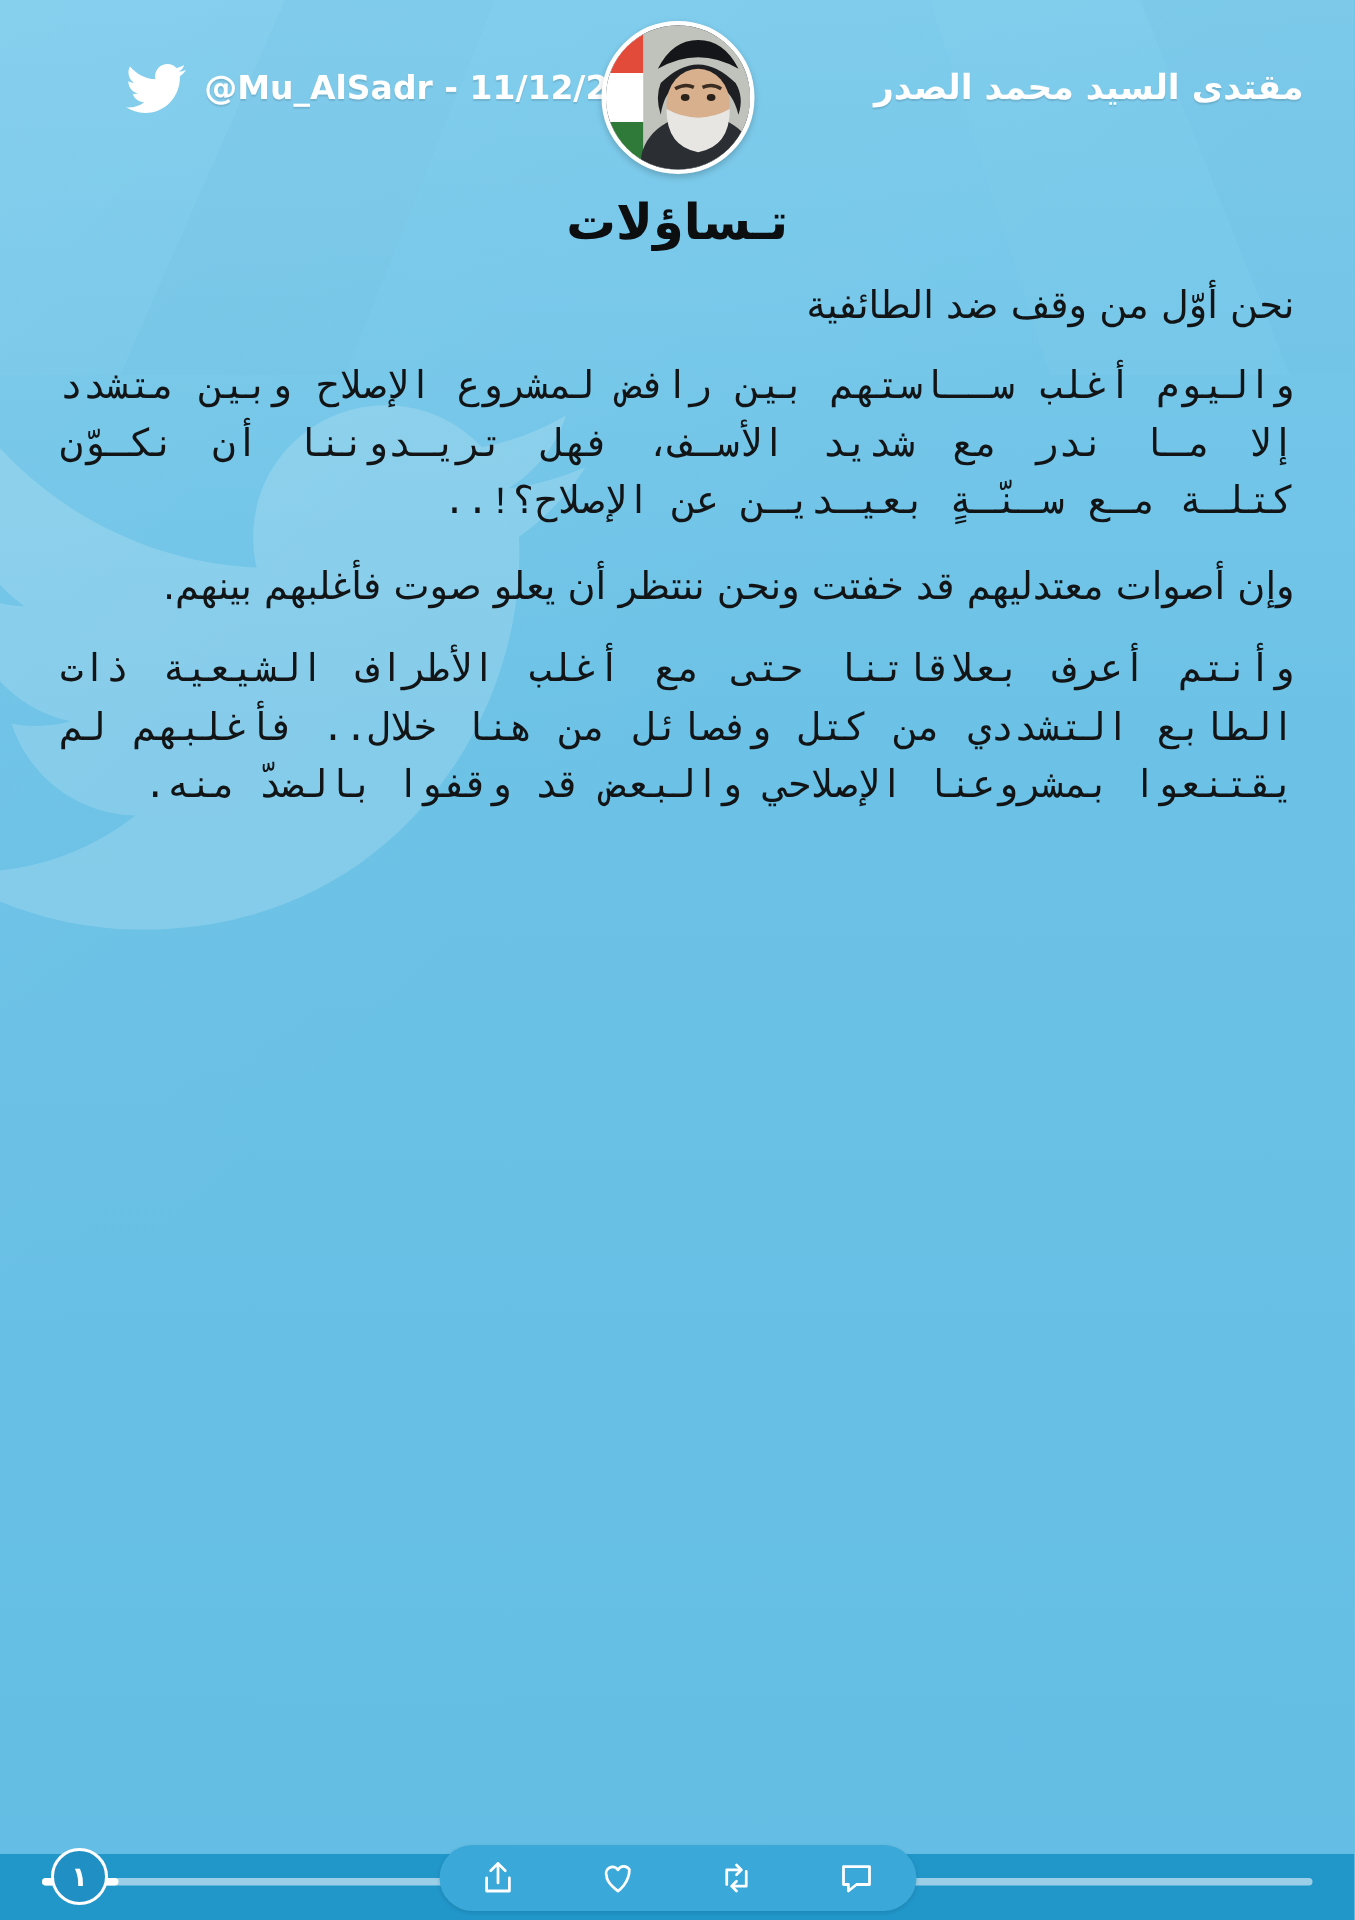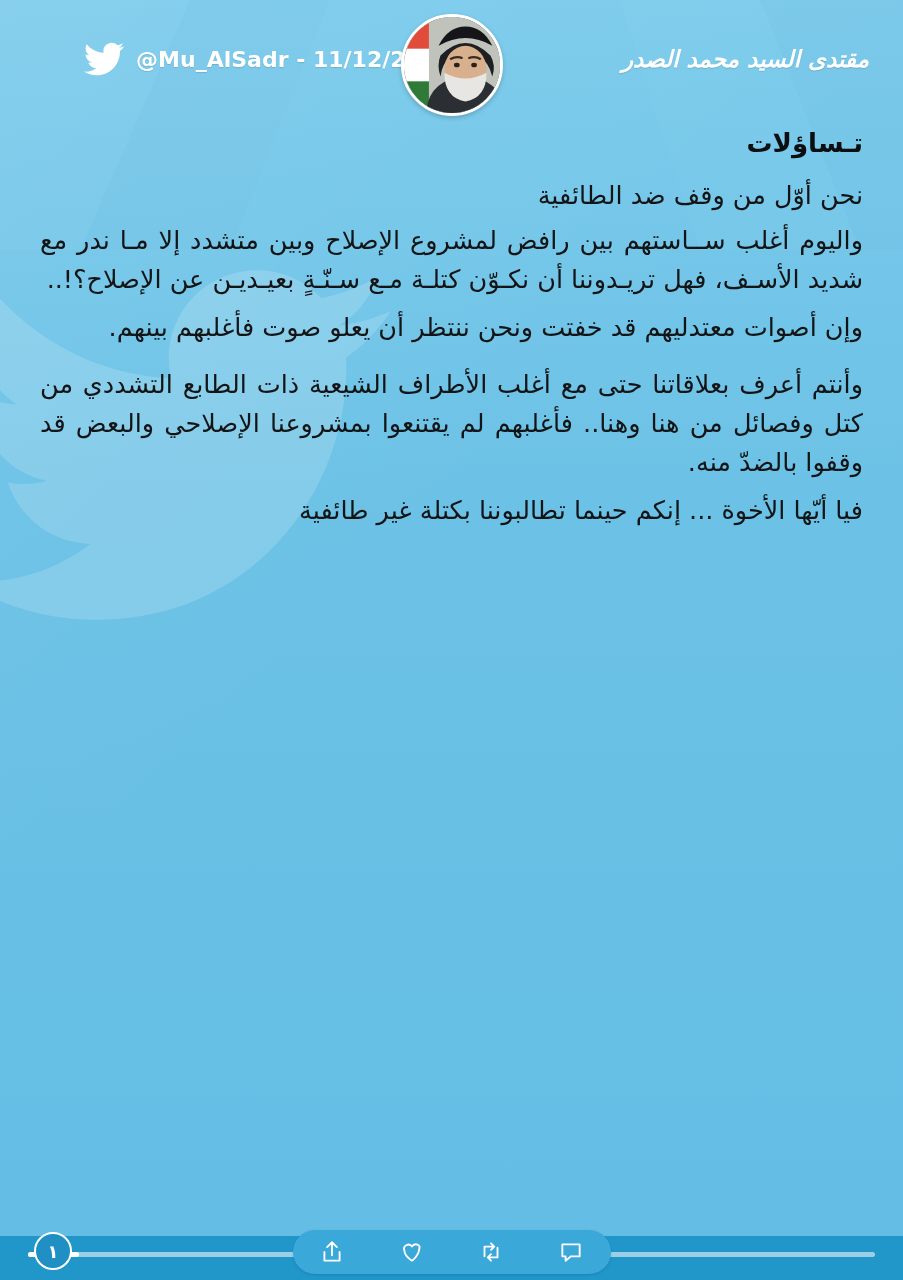--- a/index.html
+++ b/index.html
@@ -53,21 +53,20 @@
     display: flex;
     align-items: center;
     padding: 0 34px 0 34px;
     box-sizing: border-box;
   }
   .header-right {
     flex: 1;
     display: flex;
     justify-content: flex-start;
     align-items: flex-start;
-    font-style: italic;
   }
   .account-name {
     color: #ffffff;
     font-size: 23px;
     font-weight: bold;
     letter-spacing: 0;
     text-shadow: 0 1px 1px rgba(0,0,0,.12);
   }
   .header-left {
     flex: 1;
@@ -106,40 +105,40 @@
   .avatar-wrap svg { width: 100%; height: 100%; display: block; }
 
   
   .content {
     position: relative;
     padding: 4px 40px 0 40px;
     box-sizing: border-box;
     color: #111315;
   }
   .title {
-    font-size: 26px;
+    font-size: 33px;
     font-weight: bold;
     letter-spacing: 1px;
     margin: 6px 0 18px 0;
-    text-align: right;
+    text-align: center;
     color: #0c0e10;
   }
   p.para {
-    margin: 0 0 18px 0;
+    margin: 16px 0 18px 0;
     font-size: 25.5px;
     line-height: 1.52;
     text-align: right;
     color: #121416;
   }
   p.justify {
     text-align: justify;
     text-align-last: right;
   }
   p.tight { margin-bottom: 6px; }
-  p.gap-sm { margin-bottom: 10px; }
+  p.gap-sm { margin-bottom: 10px; font-family: Liberation Mono, monospace; }
 
   
   .footer {
     position: absolute;
     left: 0;
     right: 0;
     bottom: 0;
     height: 62px;
   }
   .footer-bar {
@@ -264,22 +263,21 @@
   </div>
 
   <div class="content">
     <div class="title">
       <span>تـساؤلات</span>
     </div>
 
     <p class="para tight">نحن أوّل من وقف ضد الطائفية</p>
     <p class="para justify gap-sm">واليوم أغلب ســاستهم بين رافض لمشروع الإصلاح وبين متشدد إلا مـا ندر مع شديد الأسـف، فهل تريـدوننا أن نكـوّن كتلـة مـع سـنّـةٍ بعيـديـن عن الإصلاح؟!..</p>
     <p class="para justify">وإن أصوات معتدليهم قد خفتت ونحن ننتظر أن يعلو صوت فأغلبهم بينهم.</p>
-    <p class="para justify gap-sm">وأنتم أعرف بعلاقاتنا حتى مع أغلب الأطراف الشيعية ذات الطابع التشددي من كتل وفصائل من هنا وهنا.. فأغلبهم لم يقتنعوا بمشروعنا الإصلاحي والبعض قد وقفوا بالضدّ منه.</p>
-    <p class="para">فيا أيّها الأخوة ... إنكم حينما تطالبوننا بكتلة غير طائفية</p>
+    <p class="para justify gap-sm">وأنتم أعرف بعلاقاتنا حتى مع أغلب الأطراف الشيعية ذات الطابع التشددي من كتل وفصائل من هنا خلال.. فأغلبهم لم يقتنعوا بمشروعنا الإصلاحي والبعض قد وقفوا بالضدّ منه.</p>
   </div>
 
   <div class="footer">
     <div class="footer-bar"></div>
 
     <div class="progress-track">
       <div class="progress-fill" style="width: 6%;"></div>
     </div>
 
     <div class="page-badge">١</div>

